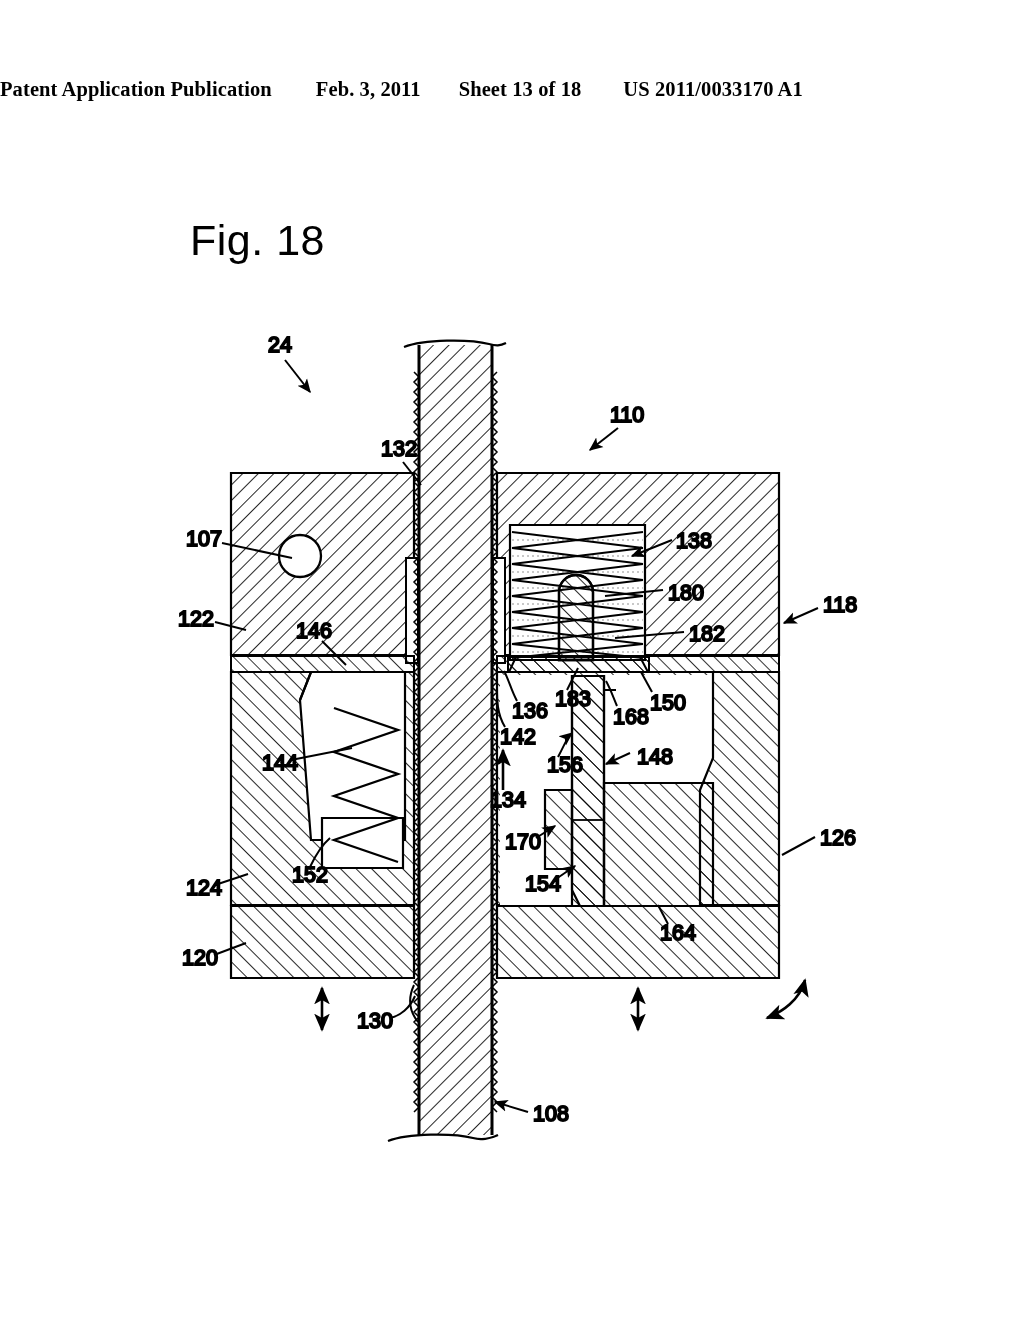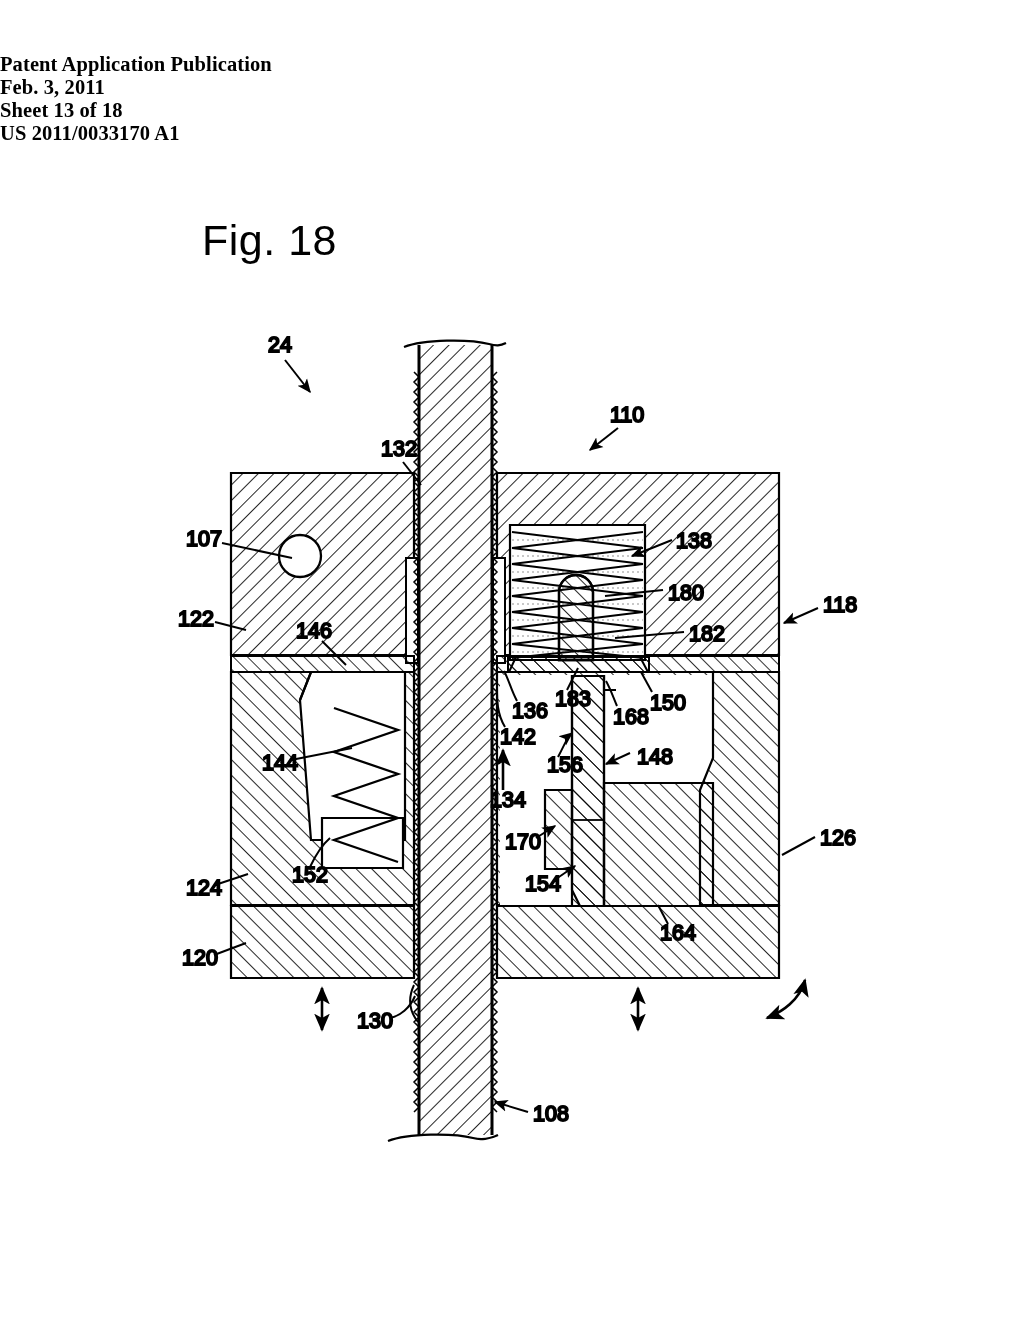--- a/index.html
+++ b/index.html
@@ -16,44 +16,43 @@
     overflow: hidden;
   }
   #page {
     position: absolute;
     inset: 0;
     background: #ffffff;
   }
   
   .header {
     position: absolute;
-    top: 84px;
+    top: 78px;
     left: 0;
     width: 1024px;
     height: 30px;
     display: flex;
-    flex-direction: column;
+    flex-direction: row;
     align-items: baseline;
-    justify-content: center;
     font-family: "Liberation Serif", serif;
     font-weight: bold;
     font-size: 20.5px;
     color: #000000;
     letter-spacing: 0.1px;
     white-space: nowrap;
   }
   .header .h-pub   { margin-right: 44px; }
-  .header .h-date  { margin-right: 22px; }
+  .header .h-date  { margin-right: 38px; }
   .header .h-sheet { margin-right: 42px; }
   .header .h-num   { }
 
   
   .fig-label {
     position: absolute;
-    left: 202px;
+    left: 190px;
     top: 216px;
     font-family: "Liberation Sans", sans-serif;
     font-size: 43px;
     font-weight: normal;
     color: #000;
     letter-spacing: 0.5px;
   }
 
   
   #drawing {

